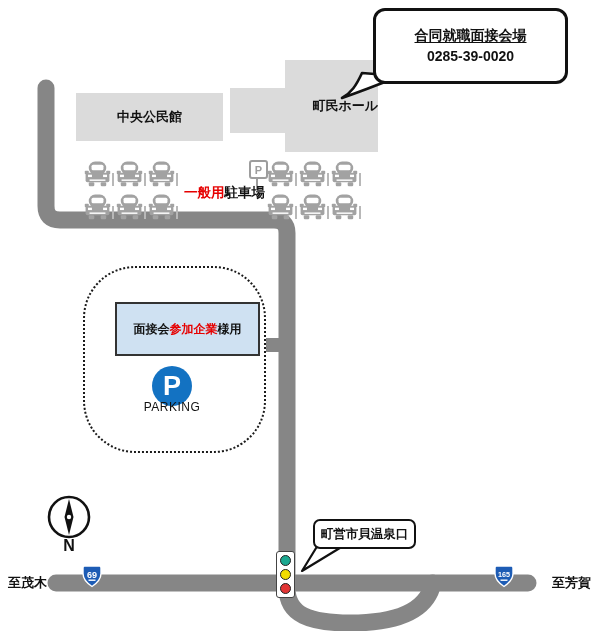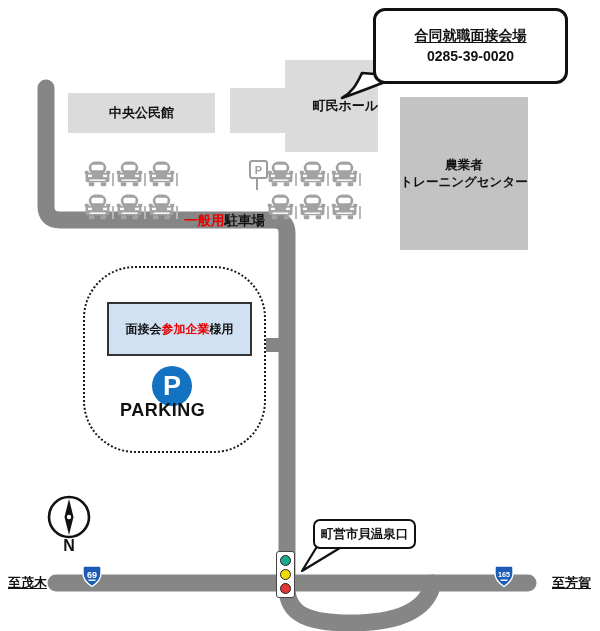--- a/index.html
+++ b/index.html
@@ -21,46 +21,46 @@
 
   .car-row{position:absolute;display:flex;align-items:flex-end;z-index:3;}
   .car{width:29px;height:27px;display:block;}
   .car-part{fill:var(--car-gray);}
   .slot-div{width:2px;height:13px;background:#b8b8b8;margin:0 1px 1px 0;}
 
   .psign{position:absolute;z-index:3;width:15px;height:15px;border:2px solid #9d9d9d;border-radius:3px;
          color:#9d9d9d;font-weight:bold;font-size:11px;display:flex;align-items:center;justify-content:center;background:#fff;}
   .psign-pole{position:absolute;z-index:3;width:2px;height:12px;background:#9d9d9d;}
 
-  .label{position:absolute;font-weight:bold;font-size:13.5px;white-space:nowrap;z-index:3;margin-top:28px;}
+  .label{position:absolute;font-weight:bold;font-size:13.5px;white-space:nowrap;z-index:3;}
   .red{color:var(--accent-red);}
 
   .dotted-area{position:absolute;left:83px;top:266px;width:179px;height:183px;border:2.5px dotted #1a1a1a;
                border-radius:52px;z-index:3;background:#fff;}
-  .info-box{position:absolute;left:107px;top:302px;width:141px;height:50px;background:var(--info-box-fill);
+  .info-box{position:absolute;left:115px;top:302px;width:141px;height:50px;background:var(--info-box-fill);
             border:2px solid #333;z-index:4;display:flex;flex-direction:column;align-items:center;justify-content:center;
             font-weight:bold;font-size:12px;line-height:1.55;}
   .p-circle{position:absolute;left:152px;top:366px;width:40px;height:40px;border-radius:50%;background:var(--p-circle-blue);
             color:#fff;font-weight:bold;font-size:27px;display:flex;align-items:center;justify-content:center;z-index:4;}
-  .parking-caption{position:absolute;left:120px;top:400px;width:84px;text-align:center;font-weight:bold;
-                   font-size:18px;letter-spacing:0.5px;z-index:4;}
+  .parking-caption{position:absolute;left:130px;top:400px;width:84px;text-align:center;font-weight:normal;
+                   font-size:12px;letter-spacing:0.5px;z-index:4;}
 
   .bubble{position:absolute;background:#fff;border:3px solid #111;border-radius:12px;z-index:5;
           display:flex;flex-direction:column;align-items:center;justify-content:center;text-align:center;}
   #venue-bubble{left:353px;top:8px;width:189px;height:70px;font-weight:bold;font-size:14px;line-height:1.5;margin-left:20px;}
   #venue-bubble .u{text-decoration:underline;text-underline-offset:2px;}
   #onsen-bubble{left:313px;top:519px;width:99px;height:26px;border-width:2.2px;border-radius:7px;
                 font-weight:bold;font-size:12.5px;}
 
   .signal{position:absolute;left:276px;top:551px;width:17px;height:45px;background:#fff;border:1.2px solid #444;
           border-radius:3px;z-index:5;display:flex;flex-direction:column;align-items:center;justify-content:space-evenly;}
   .lamp{width:11px;height:11px;border-radius:50%;border:1px solid #222;box-sizing:border-box;}
   .lamp.g{background:var(--signal-green);} .lamp.y{background:var(--signal-yellow);} .lamp.r{background:var(--signal-red);}
 
-  .dest{position:absolute;font-weight:bold;font-size:13px;z-index:3;text-decoration:underline;}
+  .dest{position:absolute;font-weight:bold;font-size:13px;z-index:3;}
   .badge{position:absolute;width:20px;height:23px;z-index:4;}
   .badge path{fill:var(--route-badge-blue);stroke:#fff;stroke-width:1.4;}
   .badge text{fill:#fff;font-weight:bold;text-anchor:middle;font-family:"Liberation Sans",sans-serif;}
 
   .compass{position:absolute;left:45px;top:493px;width:48px;height:48px;z-index:3;}
   .north-label{position:absolute;left:59px;top:537px;width:20px;text-align:center;font-weight:bold;font-size:16px;z-index:3;}
 </style>
 </head>
 <body>
 
@@ -82,32 +82,26 @@
       </g>
     </defs>
   </svg>
 
   <svg class="layer z1" viewBox="0 0 600 631">
     <path class="road" stroke-width="17" stroke-linecap="round" stroke-linejoin="round" d="M 46 88 L 46 206 Q 46 220 60 220 L 274 220 Q 287 220 287 233 L 287 588 C 287 615 310 623 350 623 C 398 623 427 611 433 583"></path>
     <path class="road" stroke-width="17" stroke-linecap="round" d="M 56 583 L 528 583"></path>
     <path class="road" stroke-width="14" d="M 260 345 L 288 345"></path>
   </svg>
 
-  <div class="building" style="left:68px;top:93px;width:147px;height:40px;">
+  <div class="building" style="left:76px;top:93px;width:147px;height:48px;">
     <span>中央公民館</span>
   </div>
   <div class="building" style="left:230px;top:88px;width:57px;height:45px;"></div>
   <div class="building" style="left:285px;top:60px;width:93px;height:92px;justify-content:flex-end;">
     <span>町民ホール</span>
-  </div>
-  <div class="building dark" style="left:400px;top:97px;width:128px;height:153px;">
-    <div>
-      <div>農業者</div>
-      <div>トレーニングセンター</div>
-    </div>
   </div>
 
   <div class="car-row" style="left:83px;top:160px;">
     <svg class="car" viewBox="0 0 36 34">
         <use href="#car-icon"></use>
       </svg>
       <div class="slot-div"></div>
     <svg class="car" viewBox="0 0 36 34">
         <use href="#car-icon"></use>
       </svg>

